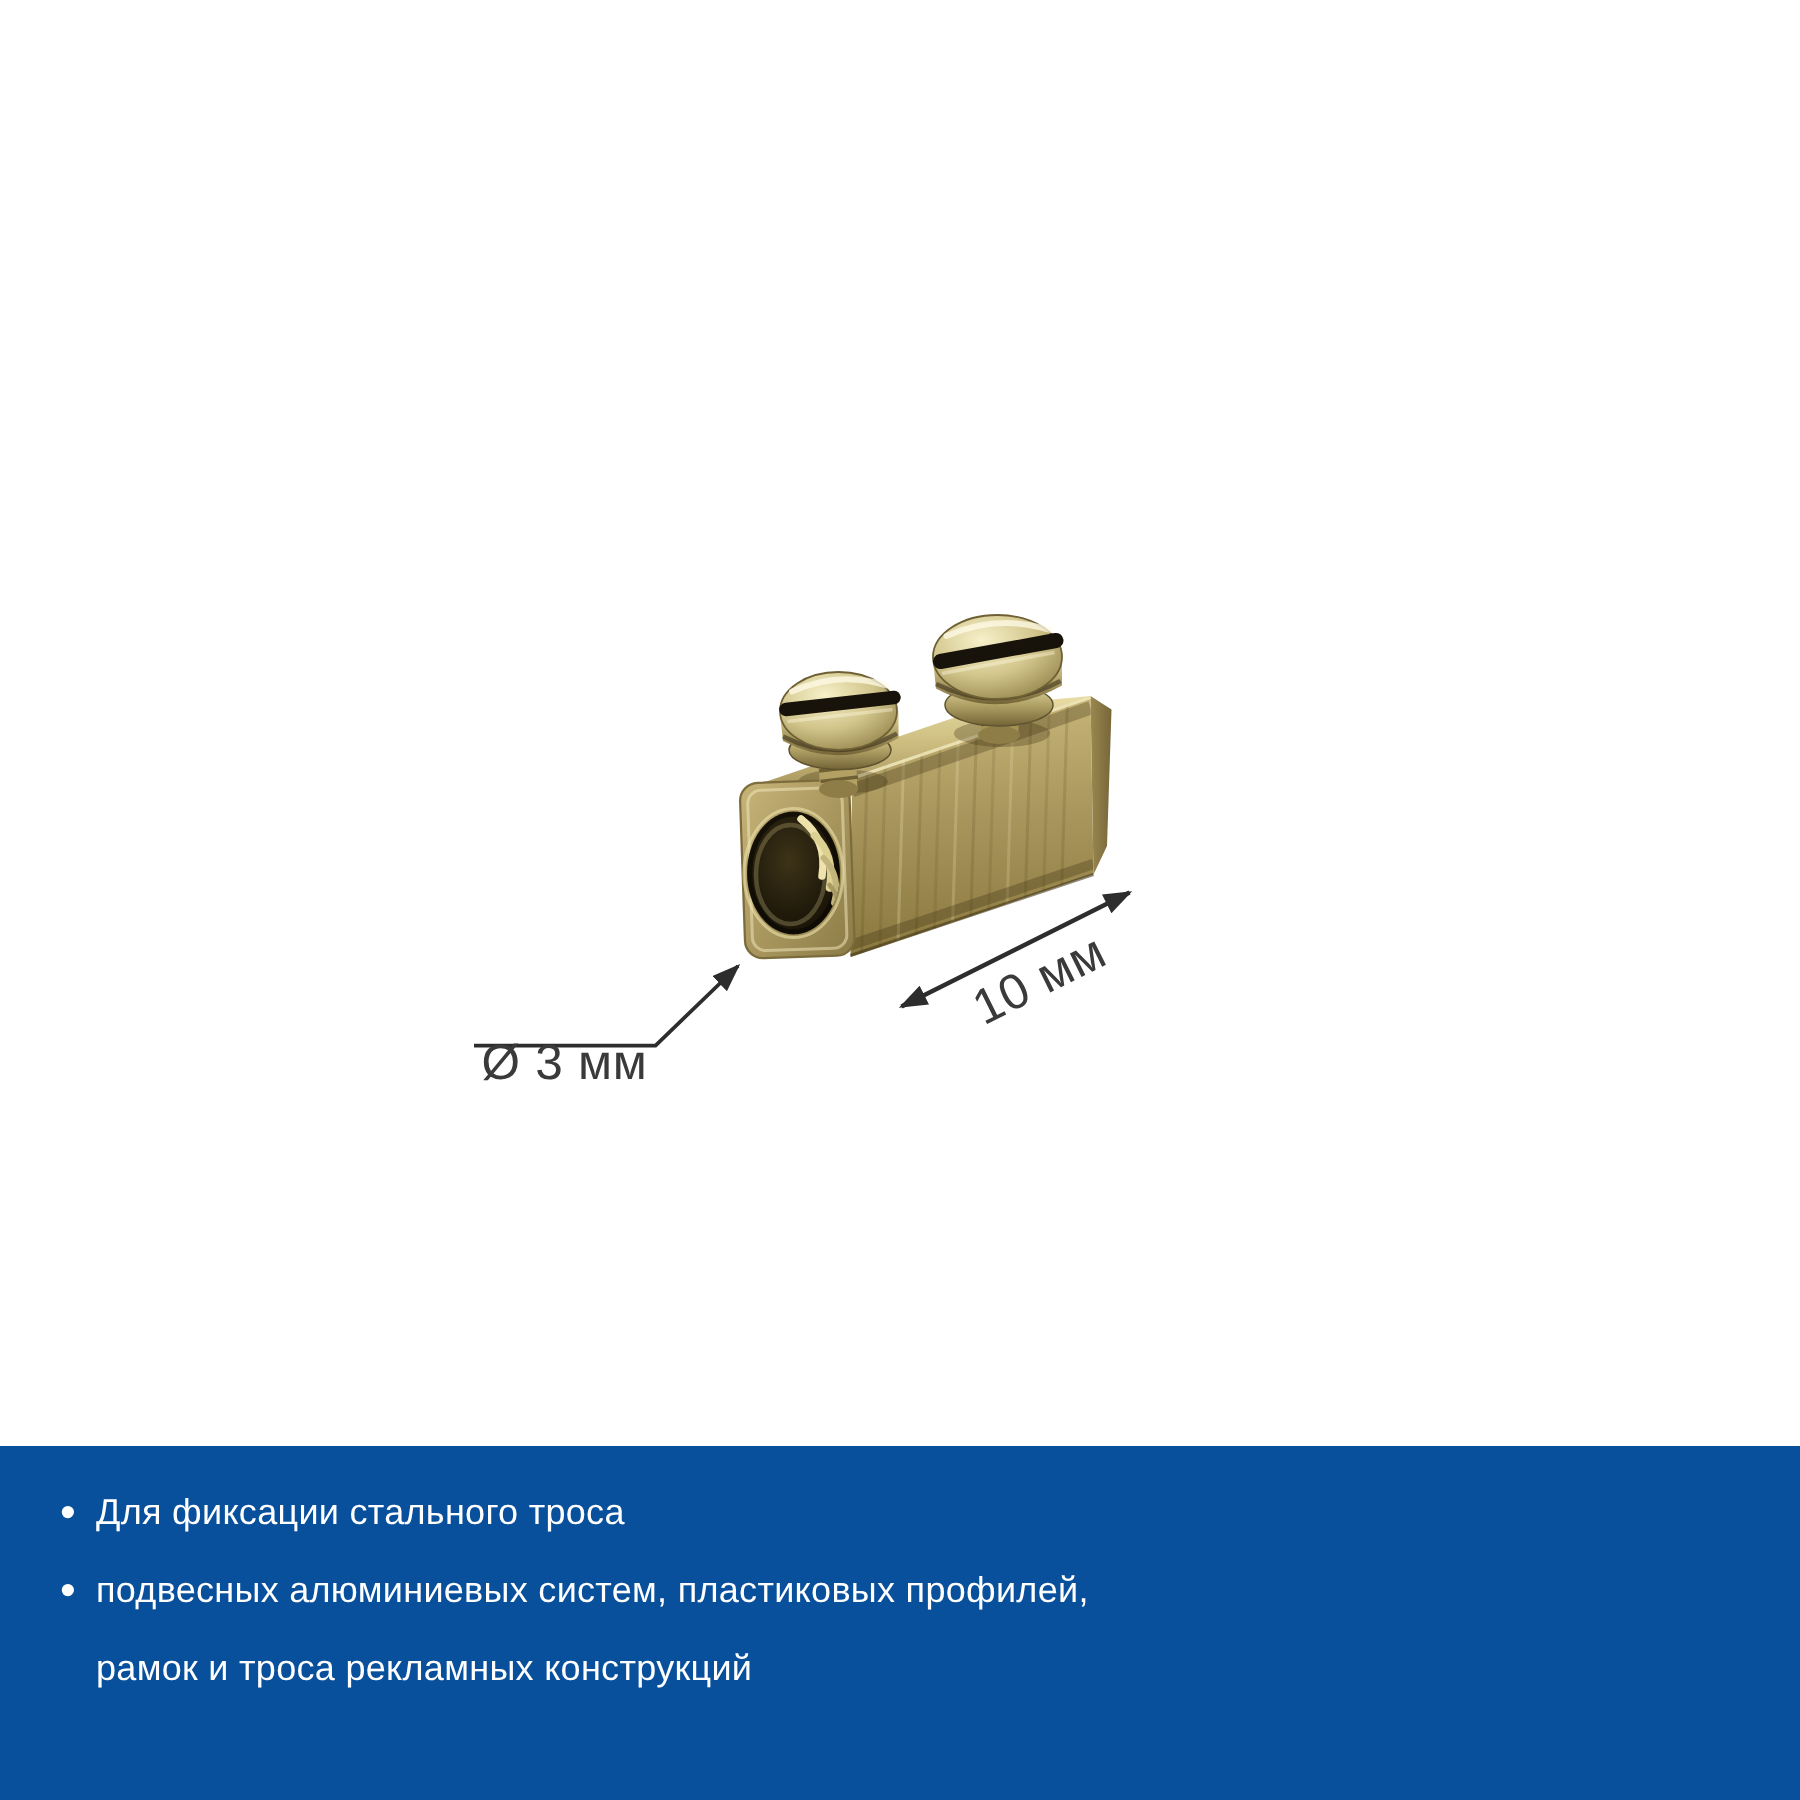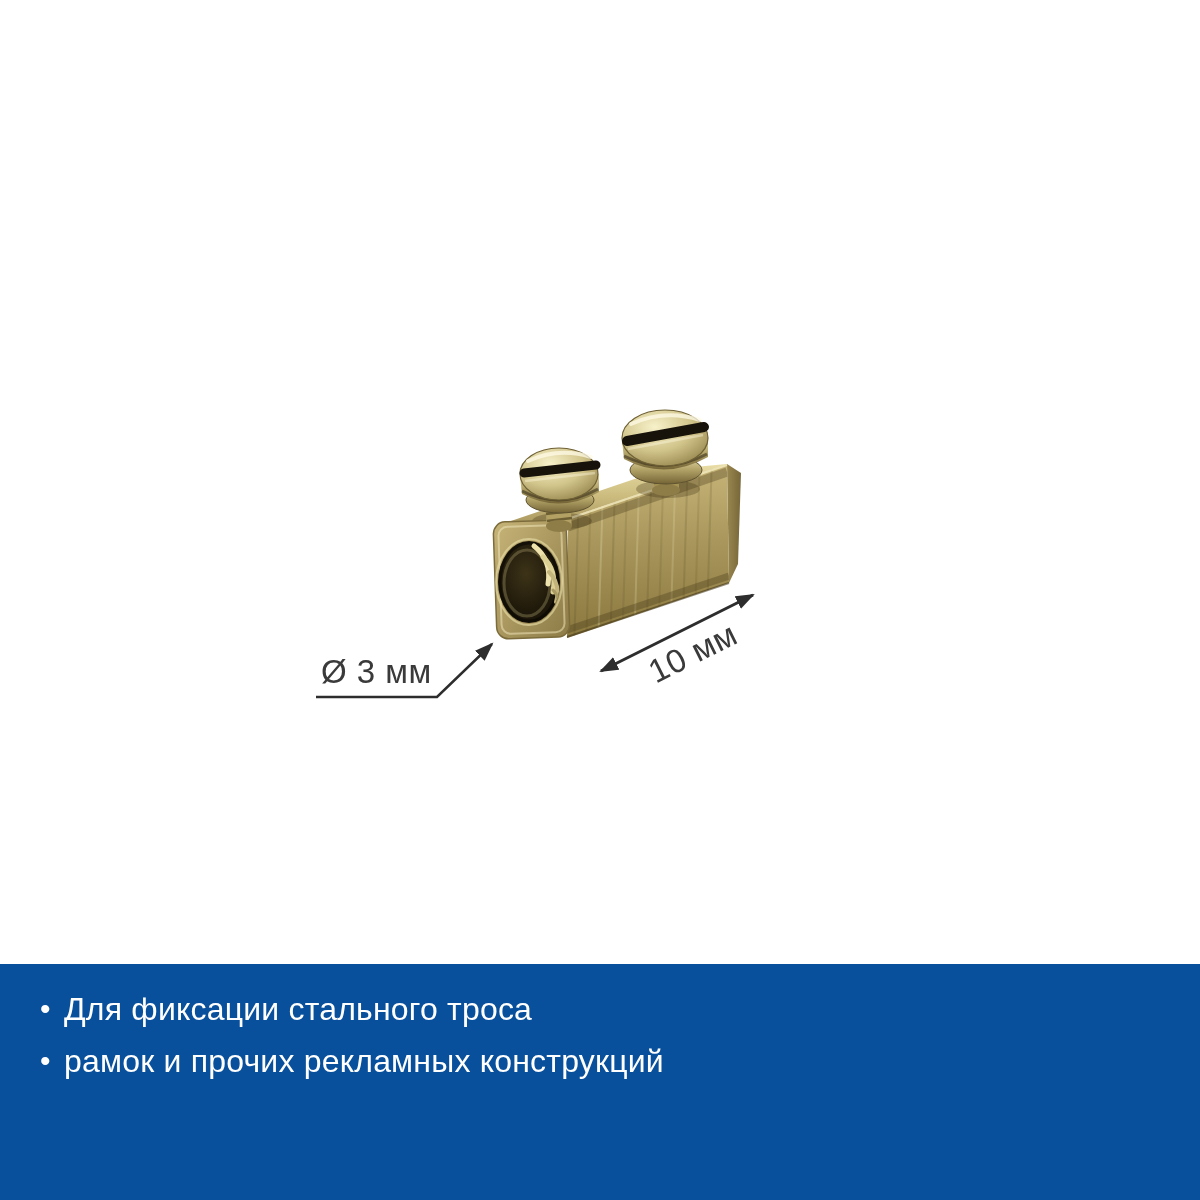--- a/index.html
+++ b/index.html
@@ -20,21 +20,21 @@
     position:absolute;left:0;top:964px;width:1200px;height:236px;
     background:#084f9c;color:#ffffff;box-sizing:border-box;
     padding:19px 30px 0 40px;
   }
   .feature{display:flex;align-items:flex-start;}
   .feature .bullet{
     flex:0 0 24px;font-size:30px;line-height:52px;text-align:left;
   }
   .feature .lines{flex:1 1 auto;}
   .feature .fline{
-    font-size:32px;line-height:52px;white-space:nowrap;letter-spacing:0.2px;
+    font-size:24px;line-height:52px;white-space:nowrap;letter-spacing:0.2px;
   }
 </style>
 </head>
 <body>
 
 <div class="stage">
 
   <svg class="svg-layer" viewBox="0 0 1200 1200" xmlns="http://www.w3.org/2000/svg">
     <defs>
       <linearGradient id="gTop" x1="0" y1="0" x2="0" y2="1">
@@ -167,31 +167,32 @@
     </g>
 
     <g>
       <path d="M316,697 L437,697 L492,644" fill="none" stroke-width="2.5" marker-end="url(#arrowHead)" stroke="#2d2d2d"></path>
     </g>
     <g>
       <line x1="601" y1="671" x2="753" y2="595" stroke-width="3" marker-start="url(#arrowHead)" marker-end="url(#arrowHead)" stroke="#2d2d2d"></line>
     </g>
   </svg>
 
-  <span class="dim-label diameter" style="color: rgb(58, 58, 58);">Ø 3 мм</span>
+  <span class="dim-label diameter" style="color: rgb(58, 58, 58); margin-top: 36px;">Ø 3 мм</span>
   <span class="dim-label length" style="color: rgb(58, 58, 58);">10 мм</span>
 
   <div class="banner" style="background: rgb(8, 79, 156); color: rgb(255, 255, 255);">
     <div class="feature">
       <span class="bullet">•</span>
       <div class="lines">
         <div class="fline">Для фиксации стального троса</div>
       </div>
     </div>
     <div class="feature">
       <span class="bullet">•</span>
       <div class="lines">
-        <div class="fline">рамок и прочих рекламных конструкций</div>
+        <div class="fline">подвесных алюминиевых систем, пластиковых профилей,</div>
+        <div class="fline">рамок и троса рекламных конструкций</div>
       </div>
     </div>
   </div>
 
 </div>
 
 </body></html>

